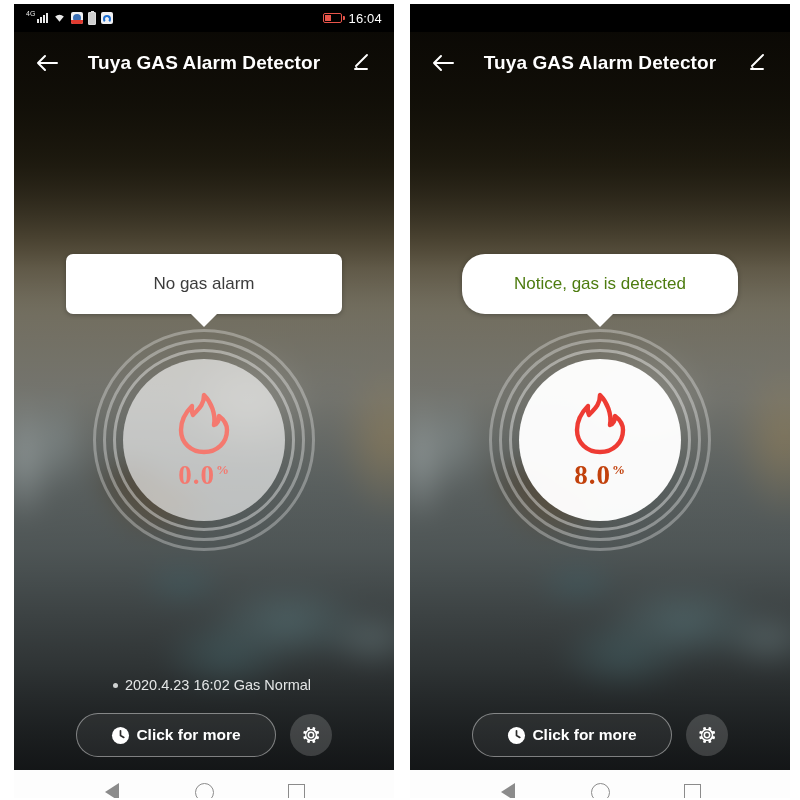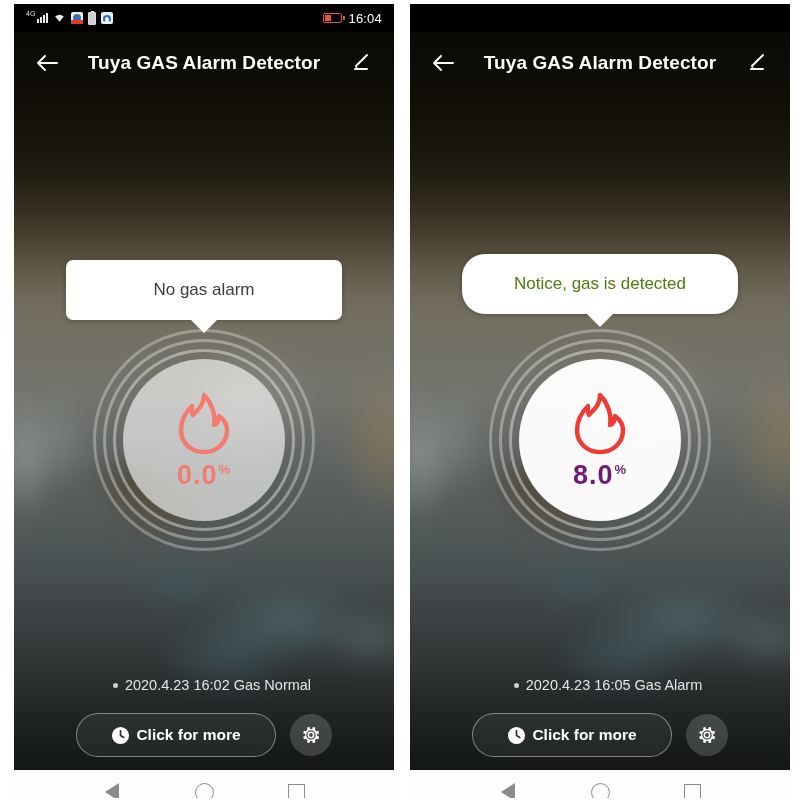--- a/index.html
+++ b/index.html
@@ -259,21 +259,21 @@
   .callout::after {
     content: "";
     position: absolute;
     left: 50%;
     bottom: -13px;
     transform: translateX(-50%);
     border-left: 14px solid transparent;
     border-right: 14px solid transparent;
     border-top: 14px solid #ffffff;
   }
-  .callout.normal { color: #3c3c3c; margin-top: 6px; }
+  .callout.normal { color: #3c3c3c; }
   .callout.alarm  { color: #4d7c0f; border-radius: 23px; }
 
   
   .gauge-wrap {
     position: absolute;
     left: 50%;
     top: 297px;
     transform: translateX(-50%);
     width: 222px;
     height: 222px;
@@ -298,28 +298,28 @@
   }
   .normal .disc { background: rgba(255,255,255,0.62); }
   .alarm  .disc { background: rgba(255,255,255,0.97); }
 
   .flame { margin-top: -2px; }
   .normal .flame path { stroke: #f4796f; }
   .alarm  .flame path { stroke: #ee3b33; }
 
   .value {
     margin-top: 6px;
-    font-family: Liberation Sans, sans-serif;
+    font-family: Liberation Serif, serif;
     font-size: 27px;
     font-weight: bold;
     letter-spacing: 1px;
     line-height: 1;
   }
   .normal .value { color: #f4796f; }
-  .alarm  .value { color: #701a75; }
+  .alarm  .value { color: #c2410c; }
   .value .pct {
     font-size: 13px;
     vertical-align: super;
     margin-left: 1px;
   }
 
   
   .statusline {
     position: absolute;
     left: 16px; right: 0;
@@ -557,23 +557,20 @@
                      C12 23 8 31 8 40 C8 53 18 62 31 62
                      C44 62 54 53 54 40 C54 33 50 29 46 26
                      C46 31 44 34 41 35 C43 24 38 12 31 5 Z" fill="none" stroke-width="4.4" stroke-linejoin="round" stroke-linecap="round"></path>
           </svg>
           <div class="value">
             <span>8.0</span><span class="pct">%</span>
           </div>
         </div>
       </div>
 
-      <div class="statusline">
-        <span class="dot"></span><span>2020.4.23 16:05 Gas Alarm</span>
-      </div>
 
       <div class="actionrow">
         <div class="more-btn">
           <svg width="19" height="19" viewBox="0 0 20 20">
             <circle cx="10" cy="10" r="9" fill="#ffffff"></circle>
             <path d="M10 5 L10 10 L13.5 12" stroke="#2b2b2b" stroke-width="1.8" fill="none" stroke-linecap="round" stroke-linejoin="round"></path>
           </svg>
           <span>Click for more</span>
         </div>
         <div class="gear-btn">

